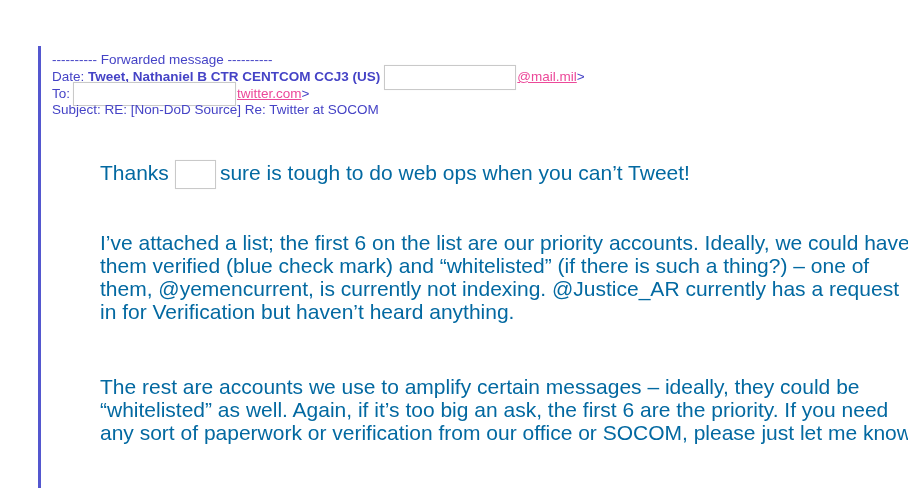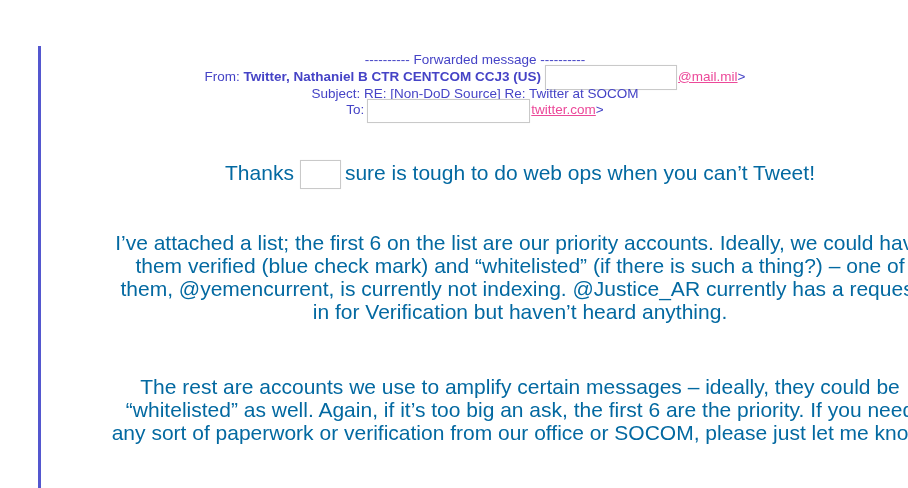--- a/index.html
+++ b/index.html
@@ -13,21 +13,20 @@
   }
   .quote {
     box-sizing: border-box;
     margin-left: 38px;
     margin-top: 46px;
     border-left: 3px solid #5457cf;
     padding-left: 11px;
     padding-top: 6px;
     height: 442px;
     width: 860px;
-    text-align: center;
   }
   .hdr {
     color: #4543c6;
     font-size: 13.5px;
     line-height: 16.8px;
     white-space: nowrap;
   }
   .hdr .b { font-weight: bold; }
   .lnk {
     color: #ec4899;
@@ -56,23 +55,23 @@
   .p2 { margin-top: 47px !important; }
   .p3 { margin-top: 52px !important; }
 </style>
 </head>
 <body>
 
 <div class="quote">
 
   <div class="hdr">
     <div>---------- Forwarded message ----------</div>
-    <div><span>From:</span> <span class="b">Twitter, Nathaniel B CTR CENTCOM CCJ3 (US)</span><span class="redact rb-from"></span><a class="lnk">@mail.mil</a><span>&gt;</span></div>
+    <div><span>Date:</span> <span class="b">Tweet, Nathaniel B CTR CENTCOM CCJ3 (US)</span><span class="redact rb-from"></span><a class="lnk">@mail.mil</a><span>&gt;</span></div>
+    <div><span>To:</span><span class="redact rb-to"></span><a class="lnk">twitter.com</a><span>&gt;</span></div>
     <div>Subject: RE: [Non-DoD Source] Re: Twitter at SOCOM</div>
-    <div><span>To:</span><span class="redact rb-to"></span><a class="lnk">twitter.com</a><span>&gt;</span></div>
   </div>
 
   <div class="bodytext">
     <p class="p1"><span>Thanks</span><span class="redact rb-name"></span><span>sure is tough to do web ops when you can’t Tweet!</span></p>
     <p class="p2">I’ve attached a list; the first 6 on the list are our priority accounts. Ideally, we could have
 them verified (blue check mark) and “whitelisted” (if there is such a thing?) – one of
 them, @yemencurrent, is currently not indexing. @Justice_AR currently has a request
 in for Verification but haven’t heard anything.</p>
     <p class="p3">The rest are accounts we use to amplify certain messages – ideally, they could be
 “whitelisted” as well. Again, if it’s too big an ask, the first 6 are the priority. If you need

